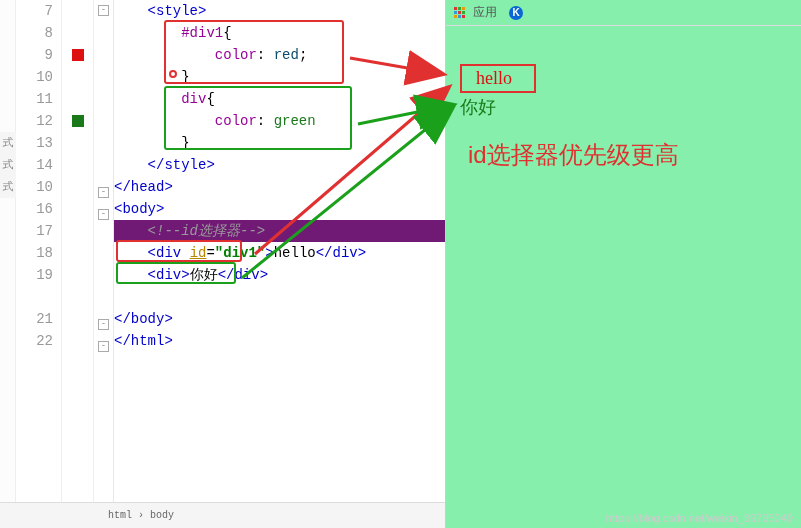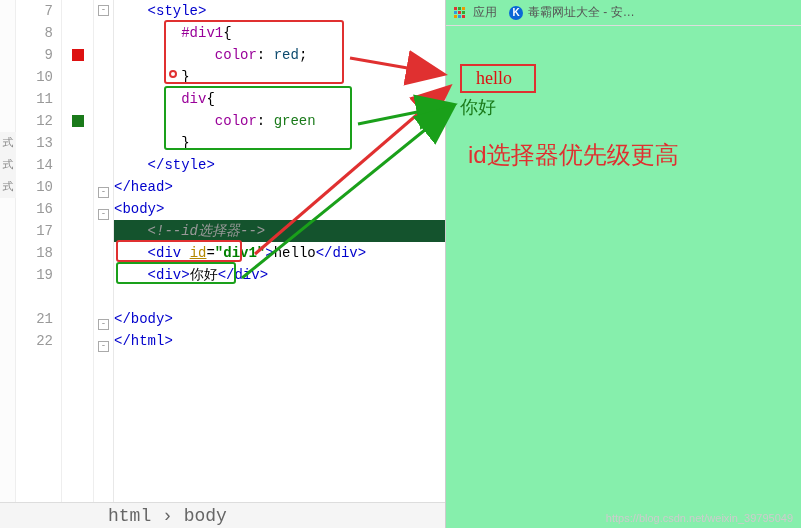--- a/index.html
+++ b/index.html
@@ -88,21 +88,21 @@
       white-space: pre;
       left: 0;
     }
     .tag { color: #0000cc; }
     .attr { color: #b58900; text-decoration: underline; }
     .str { color: #008000; font-weight: bold; }
     .kw { color: #909; text-align: center; }
     .redv { color: #0c4a6e; }
     .greenv { color: #1a7a1a; }
     .comment { color: #999; font-style: italic; }
-    .hl-line { background: #14532d; }
+    .hl-line { background: #701a75; }
     .box-red {
       position: absolute;
       border: 2px solid #e03030;
       border-radius: 3px;
       pointer-events: none;
     }
     .box-green {
       position: absolute;
       border: 2px solid #1aa01a;
       border-radius: 3px;
@@ -112,21 +112,21 @@
       position: absolute;
       bottom: 0;
       left: 0;
       width: 445px;
       height: 26px;
       background: #f5f5f5;
       border-top: 1px solid #ddd;
       line-height: 26px;
       padding-left: 108px;
       color: #666;
-      font-size: 18px;
+      font-size: 10px;
     }
     
     .browser-pane {
       position: absolute;
       left: 445px;
       top: 0;
       width: 356px;
       height: 528px;
       border-left: 1px solid #ccc;
       background: #86efac;
@@ -287,21 +287,20 @@
           <span></span>
           <span></span>
           <span></span>
           <span></span>
           <span></span>
         </span>
       <span>应用</span>
     </span>
     <span style="display:flex;align-items:center;gap:3px">
       <span class="kicon">K</span>
-      <span>毒霸网址大全 - 安…</span>
     </span>
   </div>
   <div class="page-body">
     <div class="hello-box">hello</div>
     <div class="nihao">你好</div>
   </div>
 </div>
 
 <div class="annotation">id选择器优先级更高</div>
 

